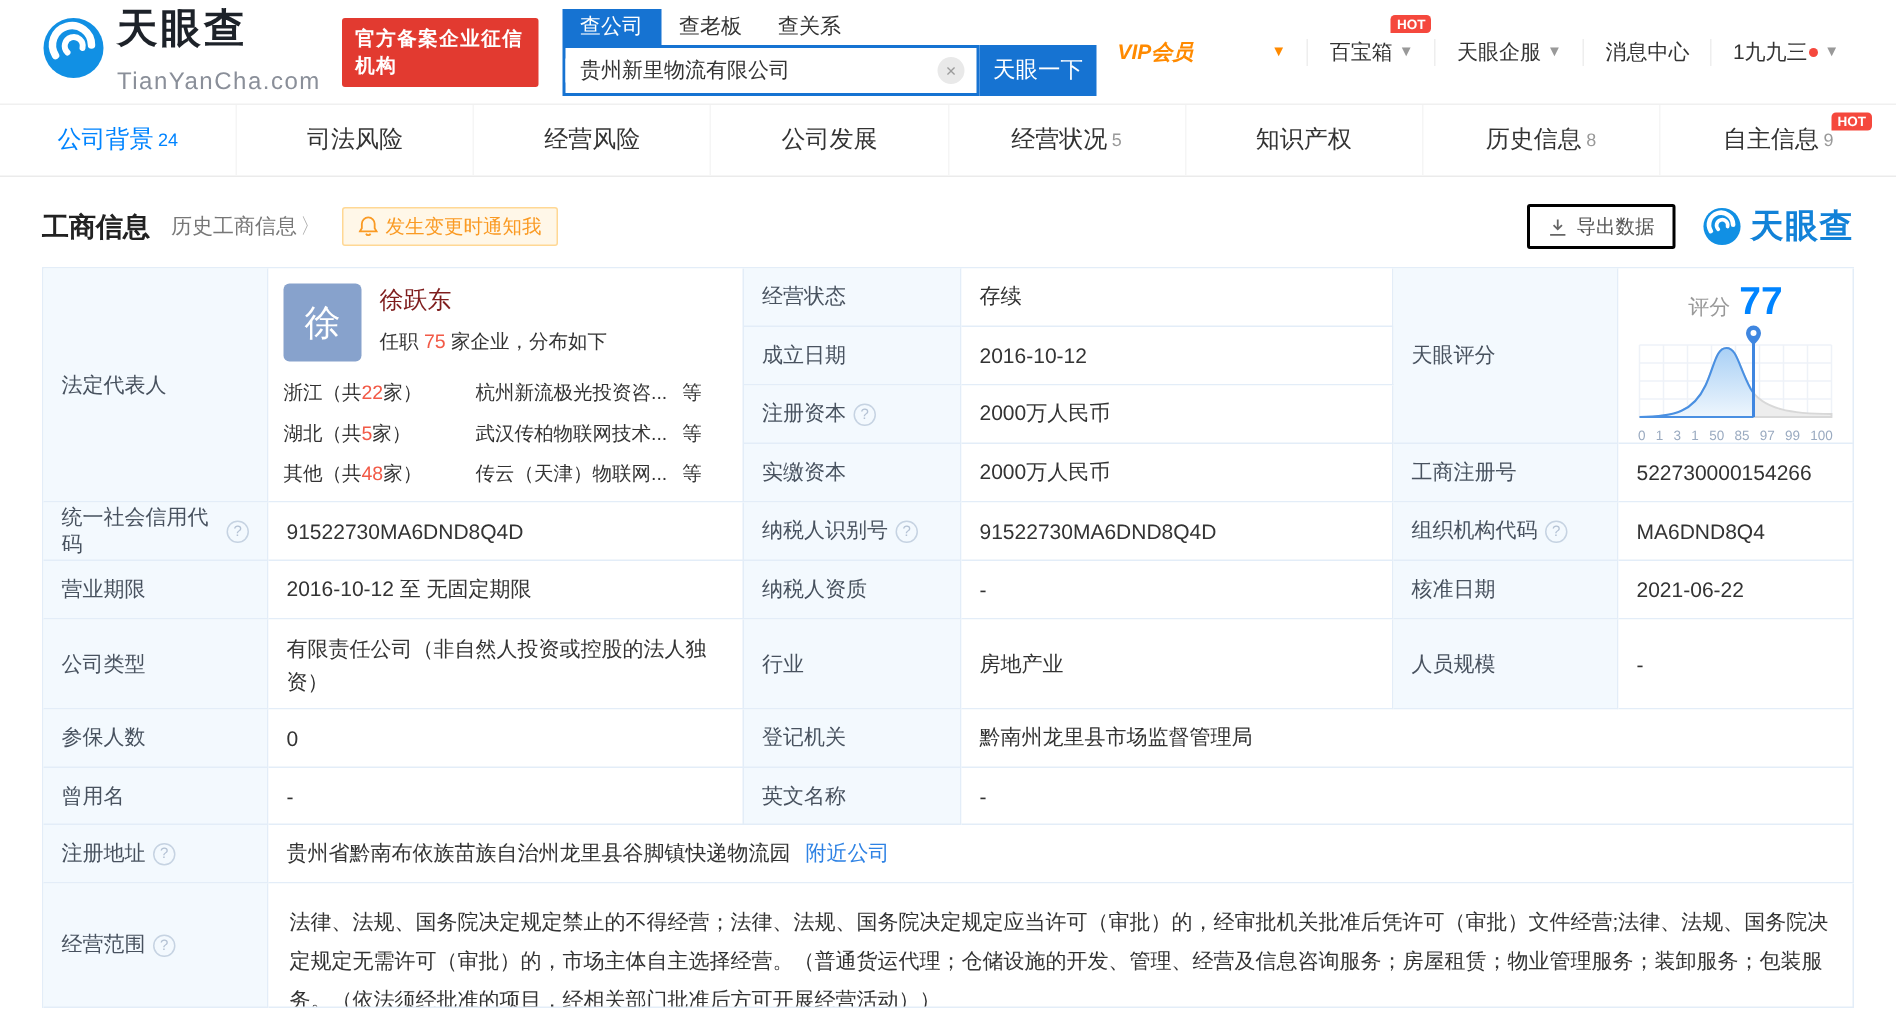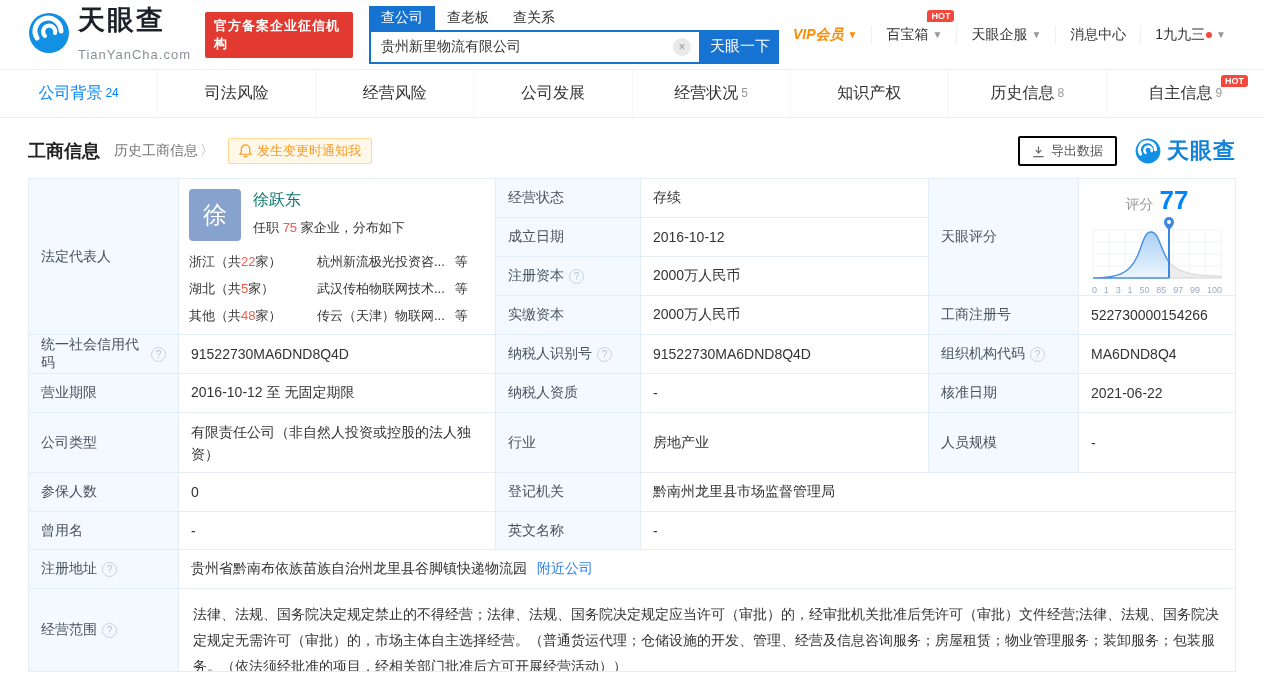--- a/index.html
+++ b/index.html
@@ -6,38 +6,38 @@
   html,body { background:#fff; }
   body {
     width:1264px; height:686px; position:relative; overflow:hidden;
     font-family:"Liberation Sans","DejaVu Sans",sans-serif; color:#333;
   }
   
   .hdr { height:70px; display:flex; align-items:center; padding:0 24px 0 28px; border-bottom:1px solid #f0f0f0; }
   .logo { display:flex; align-items:center; cursor:pointer; }
   .logo-txt { margin-left:8px; }
   .logo-name { font-size:27px; font-weight:bold; color:#1d2229; letter-spacing:2px; line-height:27px; }
-  .logo-domain { font-size:13px; color:#8a8f99; letter-spacing:1px; margin-top:13px; }
+  .logo-domain { font-size:16px; color:#8a8f99; letter-spacing:1px; margin-top:13px; }
   .gov-badge { margin-left:14px; background:#e23a30; color:#fff; padding:5px 9px; border-radius:2px; }
   .gov-badge div { font-size:13px; font-weight:bold; line-height:18px; letter-spacing:1px; }
   
   .search { margin-left:16px; width:442px; }
   .s-tabs { display:flex; align-items:flex-end; height:24px; }
   .s-tab { font-size:14px; padding:3px 12px; color:#333; cursor:pointer; }
   .s-tab.on { background:#1673d2; color:#fff; }
   .s-box { display:flex; height:34px; }
   .s-input-wrap { flex:1; border:2px solid #1673d2; background:#fff; display:flex; align-items:center; }
   .s-input { flex:1; border:none; outline:none; font-size:14px; padding:0 10px; color:#333; font-family:inherit; }
   .s-clear { width:18px; height:18px; border-radius:50%; background:#e9e9e9; color:#9b9b9b; font-size:12px; line-height:18px; text-align:center; margin-right:8px; cursor:pointer; }
   .s-btn { width:78px; background:#1673d2; color:#fff; font-size:15px; border:none; cursor:pointer; font-family:inherit; }
   
   .nav { margin-left:auto; display:flex; align-items:center; }
   .nav-item { position:relative; font-size:14px; color:#333; padding:0 14px; cursor:pointer; display:flex; align-items:center; white-space:nowrap; }
   .nav-item + .nav-item { border-left:1px solid #eee; }
-  .vip { color:#ff8a00; font-weight:bold; }
+  .vip { color:#ff8a00; font-weight:bold;gap:48px; }
   .vip .vip-word { font-style:italic; letter-spacing:0; }
   .caret { font-size:10px; color:#999; margin-left:4px; }
   .vip .caret { color:#ff8a00; }
   .hot-badge { position:absolute; top:-16px; right:2px; background:#f5483d; color:#fff; font-size:9px; font-weight:bold; padding:1px 4px; border-radius:3px 3px 3px 0; }
   .red-dot { width:6px; height:6px; background:#f5483d; border-radius:50%; display:inline-block; vertical-align:top; margin:1px 0 0 1px; }
   
   .tabbar { height:48px; display:flex; border-bottom:1px solid #ebebeb; }
   .m-tab { flex:1; display:flex; align-items:center; justify-content:center; font-size:16px; color:#333; cursor:pointer; position:relative; border-right:1px solid #f5f5f5; }
   .m-tab:last-child { border-right:none; }
   .m-tab.on { color:#0084ff; }
@@ -70,21 +70,21 @@
   .help { width:15px; height:15px; border:1px solid #c6d3e2; border-radius:50%; color:#b4c2d4; font-size:10px; line-height:13px; text-align:center; margin-left:5px; flex:0 0 auto; cursor:pointer; }
   .wrapcell { align-items:center; line-height:22px; padding:8px 12px; display:flex; }
   .scope { align-items:flex-start; padding:12px 14px; line-height:26px; display:block; }
   a.link { color:#2e82e4; text-decoration:none; cursor:pointer; }
   .red { color:#f25a47; }
   
   .rep { display:block; padding:10px 10px; }
   .rep-top { display:flex; }
   .avatar { width:52px; height:52px; border-radius:4px; background:#87a2cc; color:#fff; font-size:24px; display:flex; align-items:center; justify-content:center; flex:0 0 auto; cursor:pointer; }
   .rep-info { margin-left:12px; padding-top:1px; }
-  .rep-name { font-size:16px; color:#0f766e; cursor:pointer; }
+  .rep-name { font-size:16px; color:#7f1d1d; cursor:pointer; }
   .rep-tenure { font-size:13px; color:#333; margin-top:8px; }
   .dist { margin-top:11px; }
   .dist-row { display:flex; font-size:13px; color:#333; line-height:19px; margin-top:8px; }
   .dist-row:first-child { margin-top:0; }
   .dist-region { width:128px; flex:0 0 auto; }
   .dist-co { max-width:148px; white-space:nowrap; overflow:hidden; text-overflow:ellipsis; cursor:pointer; }
   .dist-etc { margin-left:10px; }
   
   .score-cell { display:block; padding:6px 0 0; text-align:center; }
   .score-head { font-size:14px; color:#999; }

